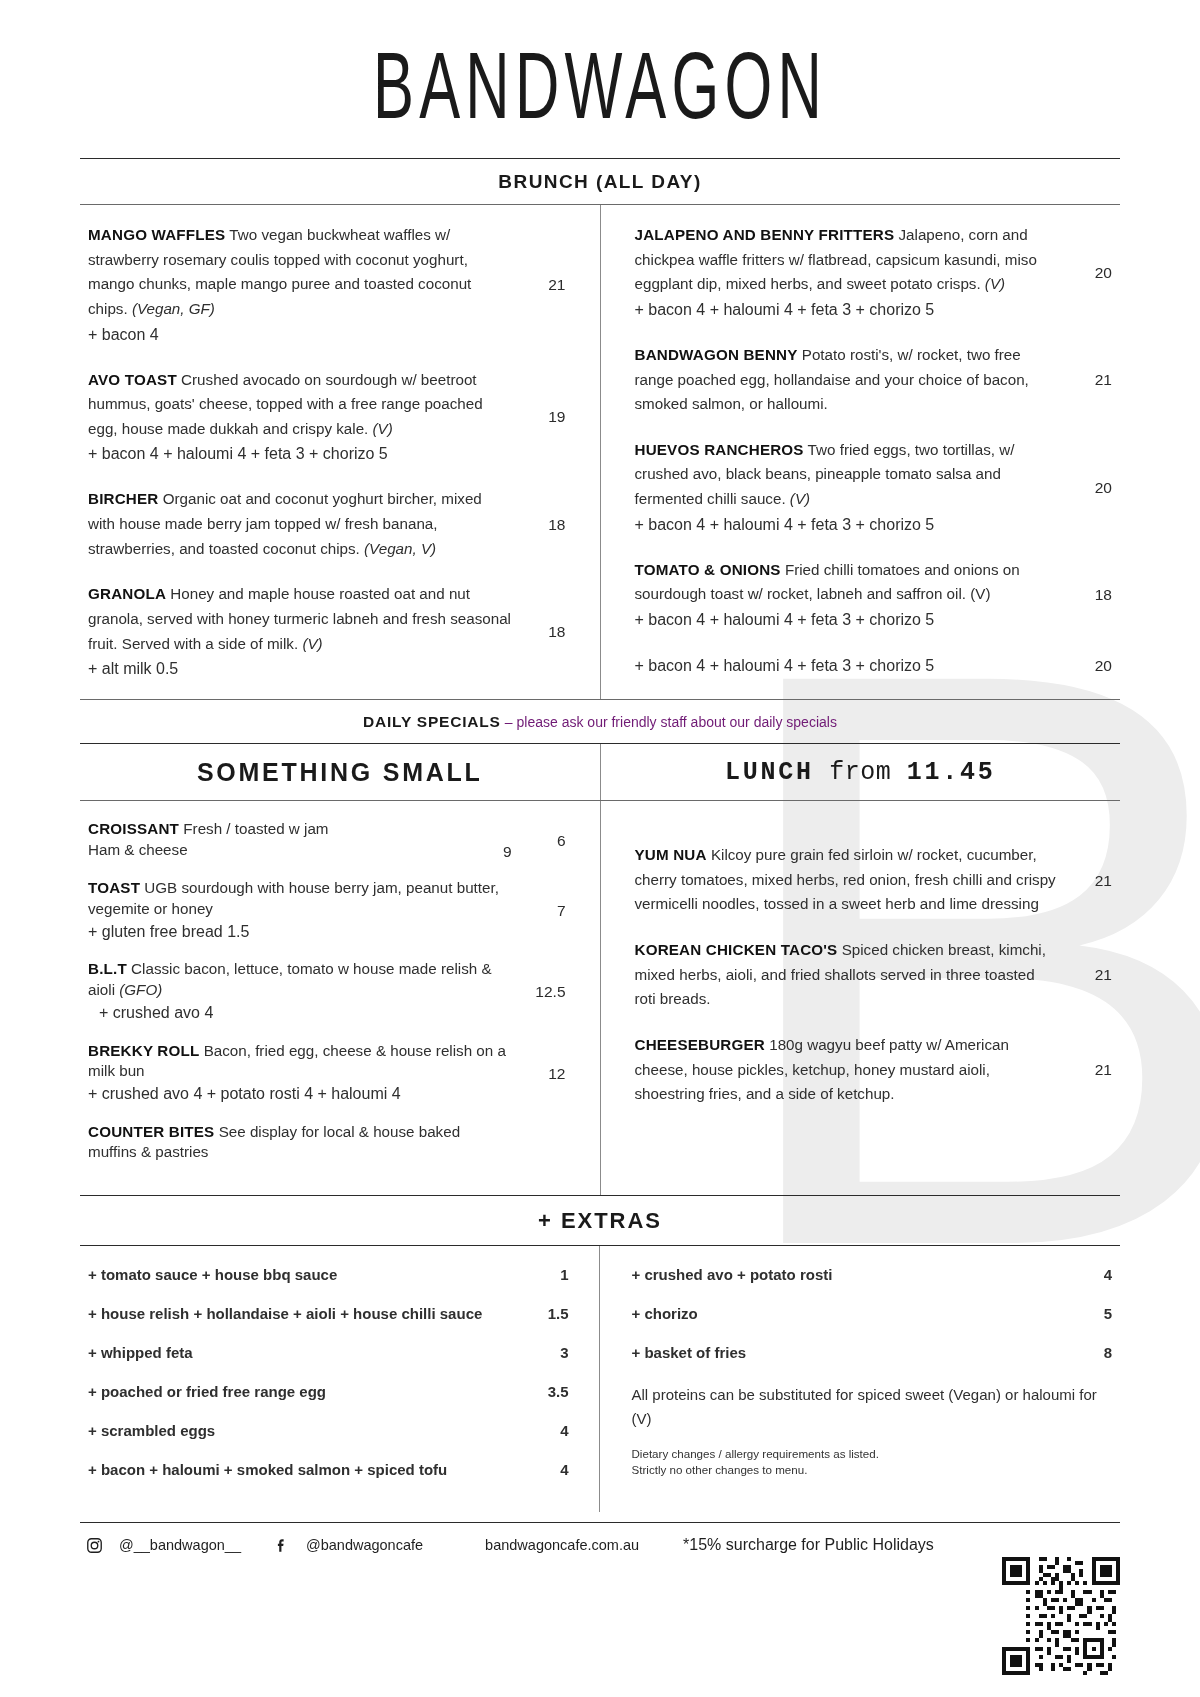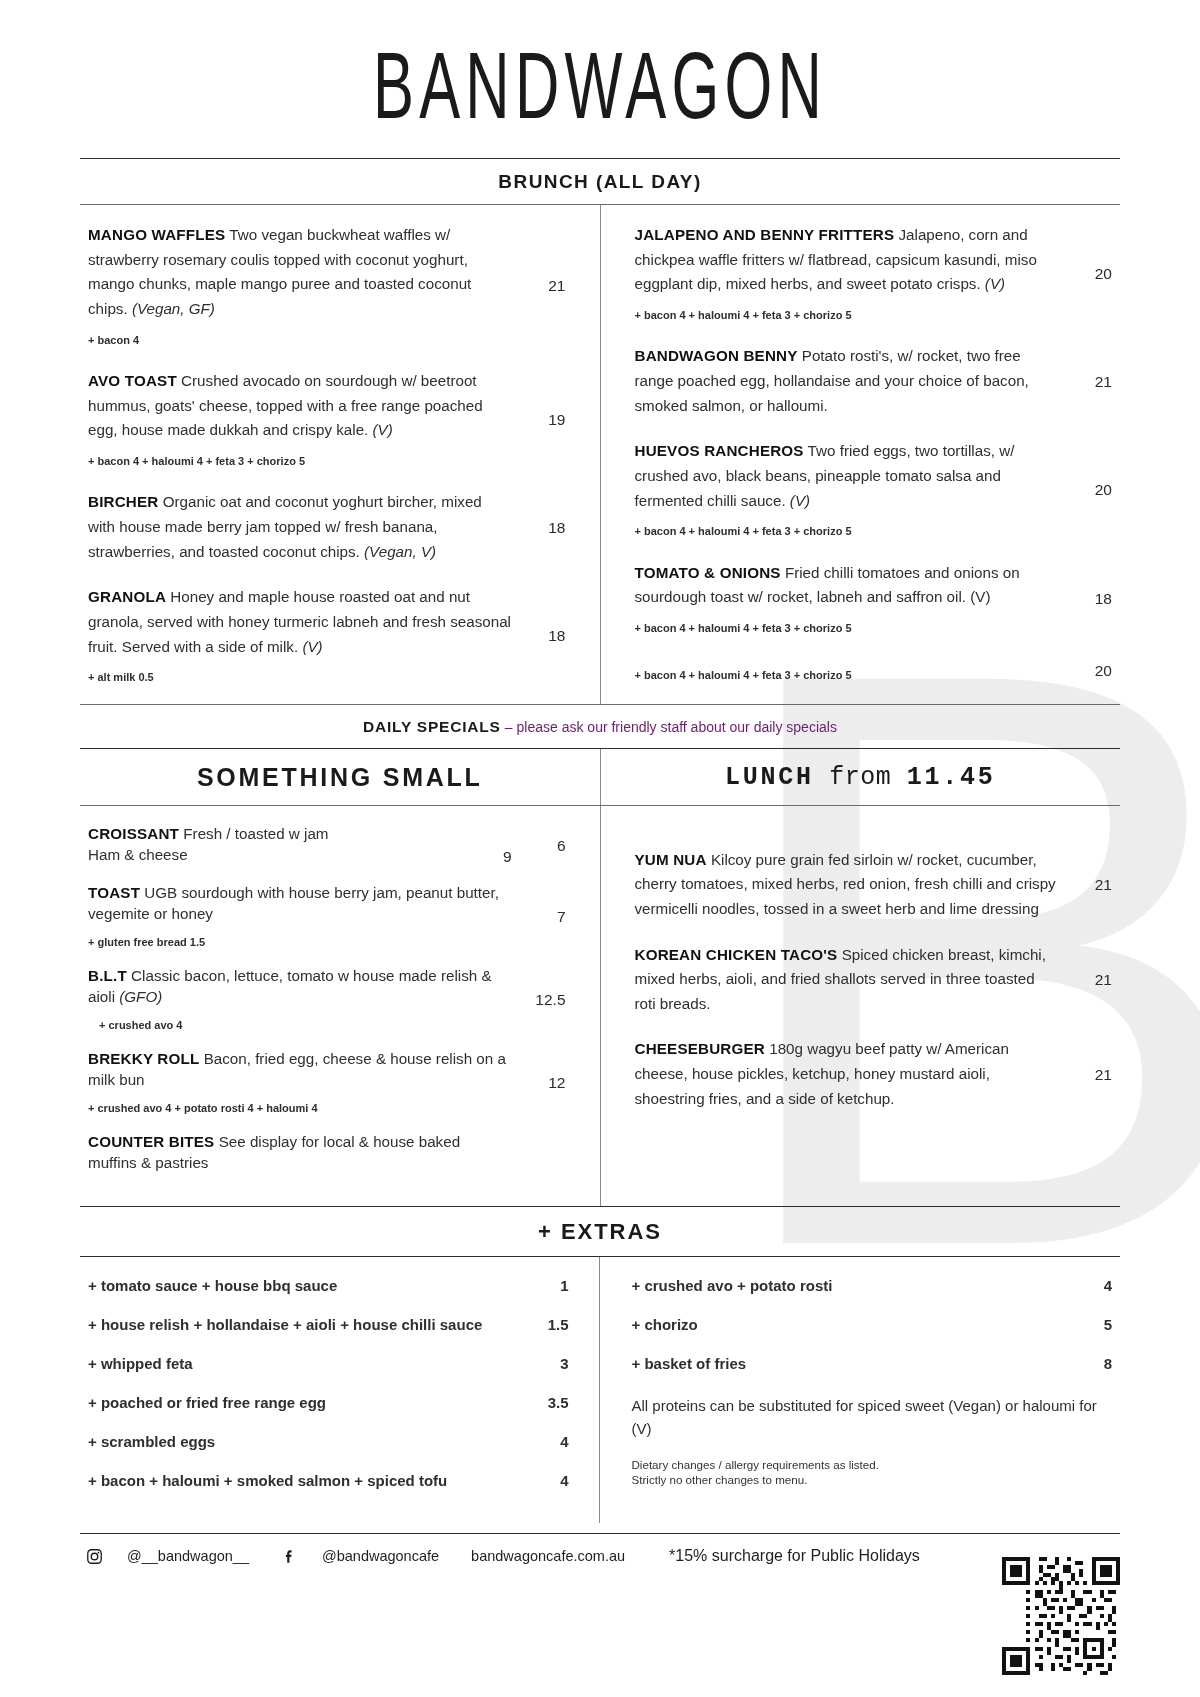--- a/index.html
+++ b/index.html
@@ -69,21 +69,21 @@
   .item { display: flex; margin-bottom: 21px; align-items: center; }
   .item:last-child { margin-bottom: 2px; }
   .item .body { flex: 1 1 auto; padding-right: 14px; }
   .item .price {
     flex: 0 0 40px; text-align: right;
     font-size: 15.5px; color: #2b2b2b; padding-top: 1px;
   }
   .desc { font-size: 15.2px; line-height: 1.62; color: #2f2f2f; }
   .desc .nm { font-weight: bold; color: #111; letter-spacing: 0.012em; }
   .desc .it { font-style: italic; }
-  .addons { font-size: 11px; line-height: 1.5; color: #2f2f2f; margin-top: 10px; font-weight: bold; }
+  .addons { font-size: 16px; line-height: 1.5; color: #2f2f2f; margin-top: 1px; }
 
   .tight .desc, .tight .addons { line-height: 1.38; }
   .tight .item { margin-bottom: 16px; }
 
   .subline { display: flex; font-size: 15.2px; color: #2f2f2f; line-height: 1.38; }
   .subline .body { flex: 1 1 auto; }
   .subline .price { flex: 0 0 40px; text-align: right; }
   .indent { padding-left: 11px; }
 
   
@@ -94,21 +94,21 @@
   .exrow .price { flex: 0 0 34px; text-align: right; }
   .exnote { font-size: 15px; line-height: 1.55; color: #2f2f2f; margin-bottom: 16px; }
   .finenote { font-size: 11.6px; line-height: 1.35; color: #333; }
 
   
   .footer {
     display: flex; align-items: center; gap: 18px;
     padding: 13px 6px 0; font-size: 14.5px; color: #1f1f1f;
   }
   .footer .sp { flex: 1 1 auto; }
-  .fitem { display: flex; align-items: center; gap: 24px; }
+  .fitem { display: flex; align-items: center; gap: 16px; }
   .ig, .fb { width: 17px; height: 17px; display: inline-block; }
   .surcharge { font-size: 16px; }
 
   .qr { position: absolute; right: 80px; bottom: 22px; width: 118px; height: 118px; z-index: 3; }
 </style>
 </head>
 <body>
 
 <div class="page">
 
@@ -351,21 +351,21 @@
         <span>@__bandwagon__</span>
       </div>
       <div class="fitem" style="margin-left:14px;">
         <span class="fb">
           <svg width="17" height="17" viewBox="0 0 24 24">
             <path d="M15.4 3.2h-2.7c-2.3 0-3.9 1.6-3.9 4v2.4H6.9v3h1.9v8.2h3.1v-8.2h2.5l.5-3h-3V7.6c0-.9.3-1.4 1.3-1.4h1.8V3.2z" fill="#1f1f1f"></path>
           </svg>
         </span>
         <span>@bandwagoncafe</span>
       </div>
-      <div style="margin-left:14px;">bandwagoncafe.com.au</div>
+      <div style="margin-left:44px;">bandwagoncafe.com.au</div>
       <div class="surcharge" style="margin-left:26px;">*15%  surcharge for Public Holidays</div>
       <div class="sp"></div>
     </div>
 
   </div>
 
   <div class="qr">
     <svg width="118" height="118" viewBox="0 0 29 29" shape-rendering="crispEdges">
       <rect width="29" height="29" fill="#ffffff"></rect>
       <g fill="#111111">

